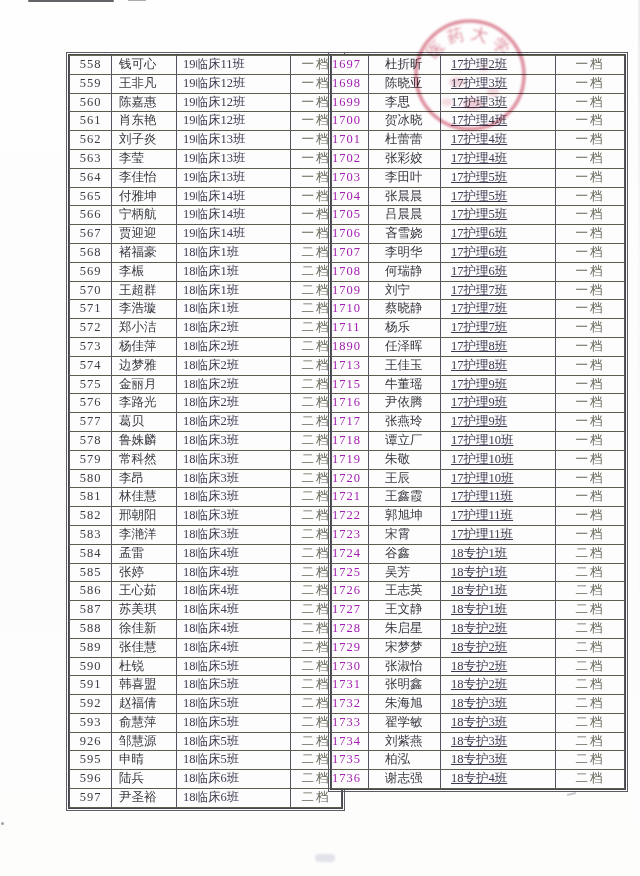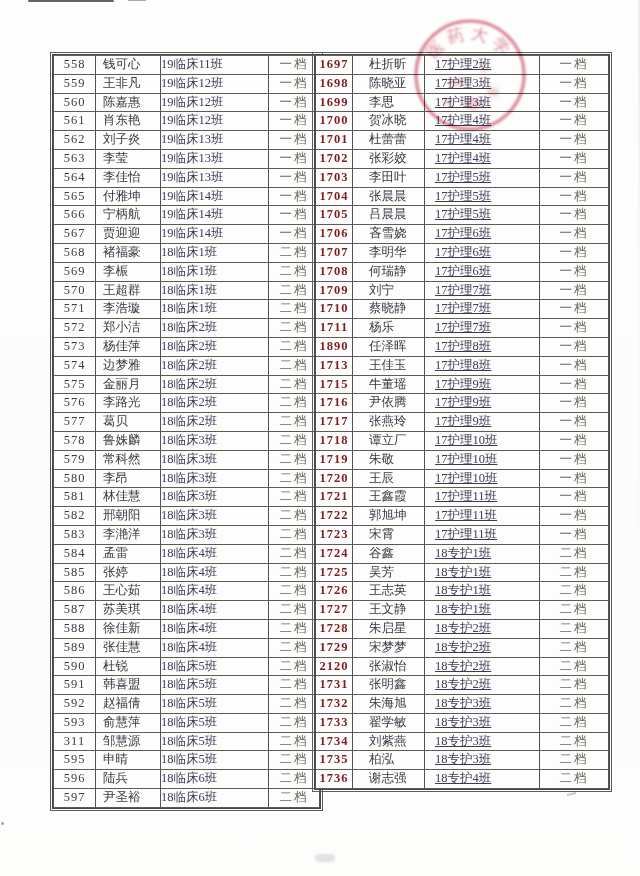--- a/index.html
+++ b/index.html
@@ -10,43 +10,44 @@
   }
   .page{position:absolute;inset:0;background:linear-gradient(180deg,#fefefe 0%,#fcfcfd 60%,#fdfdfc 100%);}
 
   
   .twrap{
     position:absolute;top:54px;
     border:1px solid #46464d;
     outline:1px solid #5a5a61;
     outline-offset:1px;
     background:#fdfdfe;
+    margin-left:16px;
   }
   .twrap.left{left:52px;}
   .twrap.right{left:314px;}
   table{border-collapse:collapse;table-layout:fixed;}
   td{
     border:1px solid;
     border-top-color:#6b6852;
     border-bottom-color:#5e5c4e;
     border-left-color:#53525e;
     border-right-color:#53525e;
     height:17.8px;
     font-size:12.5px;
     color:#37373f;
     white-space:nowrap;
     overflow:hidden;
     padding:0;
     line-height:17.8px;
   }
   .left  td.c0{width:41px;text-align:center;letter-spacing:1px;color:#3b3b43;}
   .left  td.c1{width:57px;padding-left:7px;}
-  .left  td.c2{width:107px;color:#3c3b50;}
+  .left  td.c2{width:107px;padding-left:6px;color:#3c3b50;}
   .left  td.c3{width:50px;text-align:center;color:#646858;letter-spacing:2px;}
-  .right td.c0{width:36px;text-align:center;letter-spacing:1px;color:#7f1d1d;font-weight:bold;}
+  .right td.c0{width:36px;text-align:left;letter-spacing:1px;color:#a21caf;}
   .right td.c1{width:55px;padding-left:16px;}
   .right td.c2{width:104px;padding-left:10px;color:#3c3b50;text-decoration:underline;}
   .right td.c3{width:68px;text-align:center;color:#646858;letter-spacing:2px;}
 
   
   .stamp{
     position:absolute;left:409px;top:14px;width:122px;height:122px;
     mix-blend-mode:multiply;pointer-events:none;
   }
 
@@ -277,21 +278,21 @@
             <td class="c2">18临床5班</td>
             <td class="c3">二档</td>
           </tr>
           <tr>
             <td class="c0">593</td>
             <td class="c1">俞慧萍</td>
             <td class="c2">18临床5班</td>
             <td class="c3">二档</td>
           </tr>
           <tr>
-            <td class="c0">311</td>
+            <td class="c0">926</td>
             <td class="c1">邹慧源</td>
             <td class="c2">18临床5班</td>
             <td class="c3">二档</td>
           </tr>
           <tr>
             <td class="c0">595</td>
             <td class="c1">申晴</td>
             <td class="c2">18临床5班</td>
             <td class="c3">二档</td>
           </tr>
@@ -500,21 +501,21 @@
             <td class="c2">18专护2班</td>
             <td class="c3">二档</td>
           </tr>
           <tr>
             <td class="c0">1729</td>
             <td class="c1">宋梦梦</td>
             <td class="c2">18专护2班</td>
             <td class="c3">二档</td>
           </tr>
           <tr>
-            <td class="c0">2120</td>
+            <td class="c0">1730</td>
             <td class="c1">张淑怡</td>
             <td class="c2">18专护2班</td>
             <td class="c3">二档</td>
           </tr>
           <tr>
             <td class="c0">1731</td>
             <td class="c1">张明鑫</td>
             <td class="c2">18专护2班</td>
             <td class="c3">二档</td>
           </tr>

